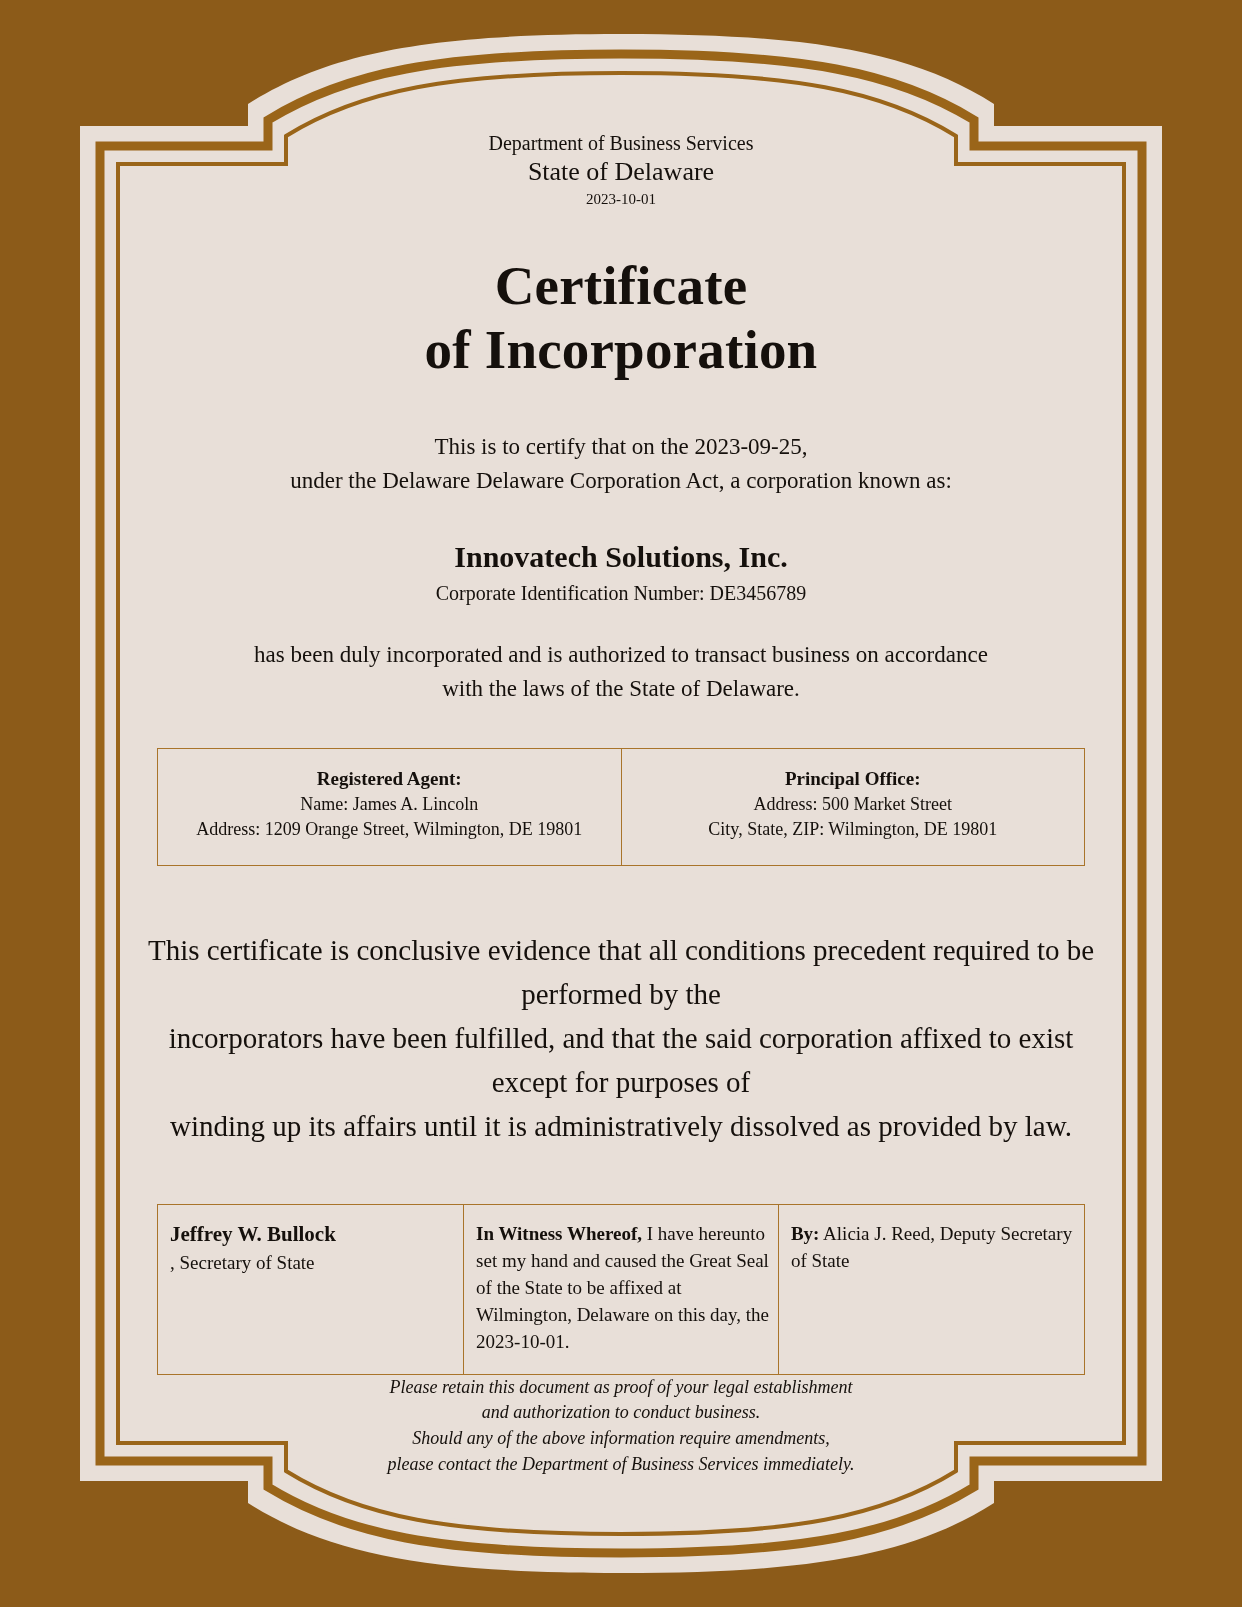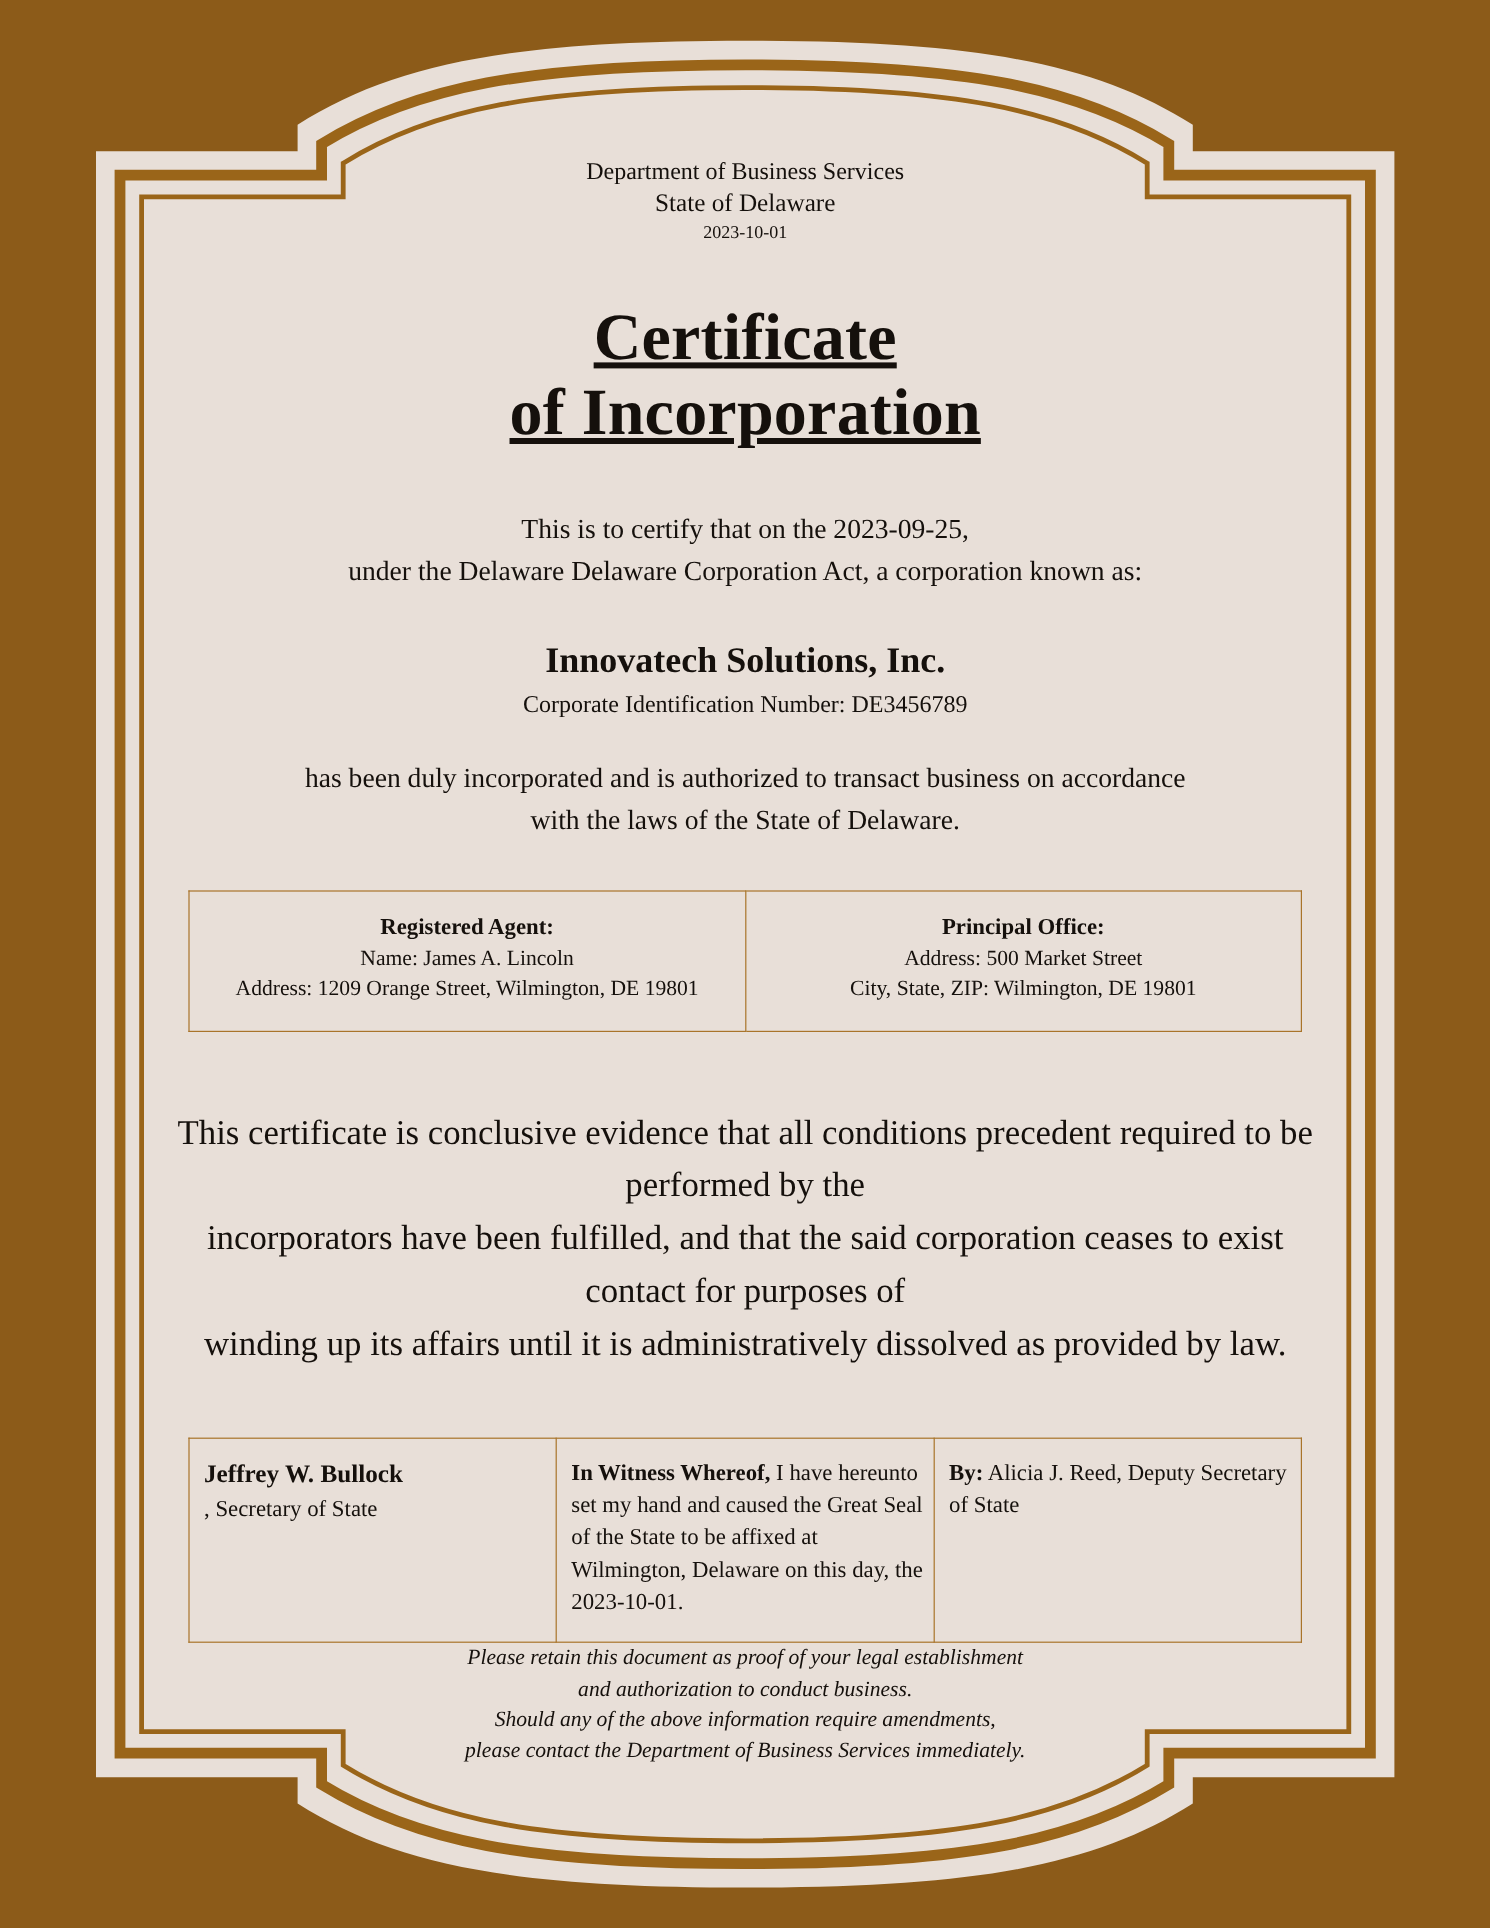--- a/index.html
+++ b/index.html
@@ -42,41 +42,40 @@
     text-align: center;
   }
 
   
   .dept {
     font-size: 20px;
     line-height: 1.16;
     margin: 0;
   }
   .state {
-    font-size: 21px;
+    font-size: 26px;
     line-height: 1.16;
     margin: 2px 0 0 0;
     text-align: center;
   }
   .issue-date {
     font-size: 15px;
     line-height: 1.2;
     margin: 3px 0 0 0;
   }
 
   
   .title-block {
     margin-top: 46px;
   }
   .title-line {
     font-size: 55px;
     font-weight: bold;
     line-height: 1.16;
     letter-spacing: 0.2px;
-    text-decoration: underline;
   }
 
   
   .certify {
     margin-top: 48px;
   }
   .certify-line {
     font-size: 23px;
     line-height: 1.5;
   }
@@ -300,21 +299,21 @@
           <div class="cell-title">Principal Office:</div>
           <div class="cell-line">Address: 500 Market Street</div>
           <div class="cell-line">City, State, ZIP: Wilmington, DE 19801</div>
         </td>
       </tr>
     </tbody>
       </table>
 
     <div class="conclusive">
       <div class="conclusive-line">This certificate is conclusive evidence that all conditions precedent required to be performed by the</div>
-      <div class="conclusive-line">incorporators have been fulfilled, and that the said corporation ceases to exist contact for purposes of</div>
+      <div class="conclusive-line">incorporators have been fulfilled, and that the said corporation affixed to exist except for purposes of</div>
       <div class="conclusive-line">winding up its affairs until it is administratively dissolved as provided by law.</div>
     </div>
 
     <table class="sig-table">
       <tbody>
           <tr>
         <td class="sig-col-a">
           <div class="sig-name">Jeffrey W. Bullock</div>
           <div class="sig-role">, Secretary of State</div>
         </td>

